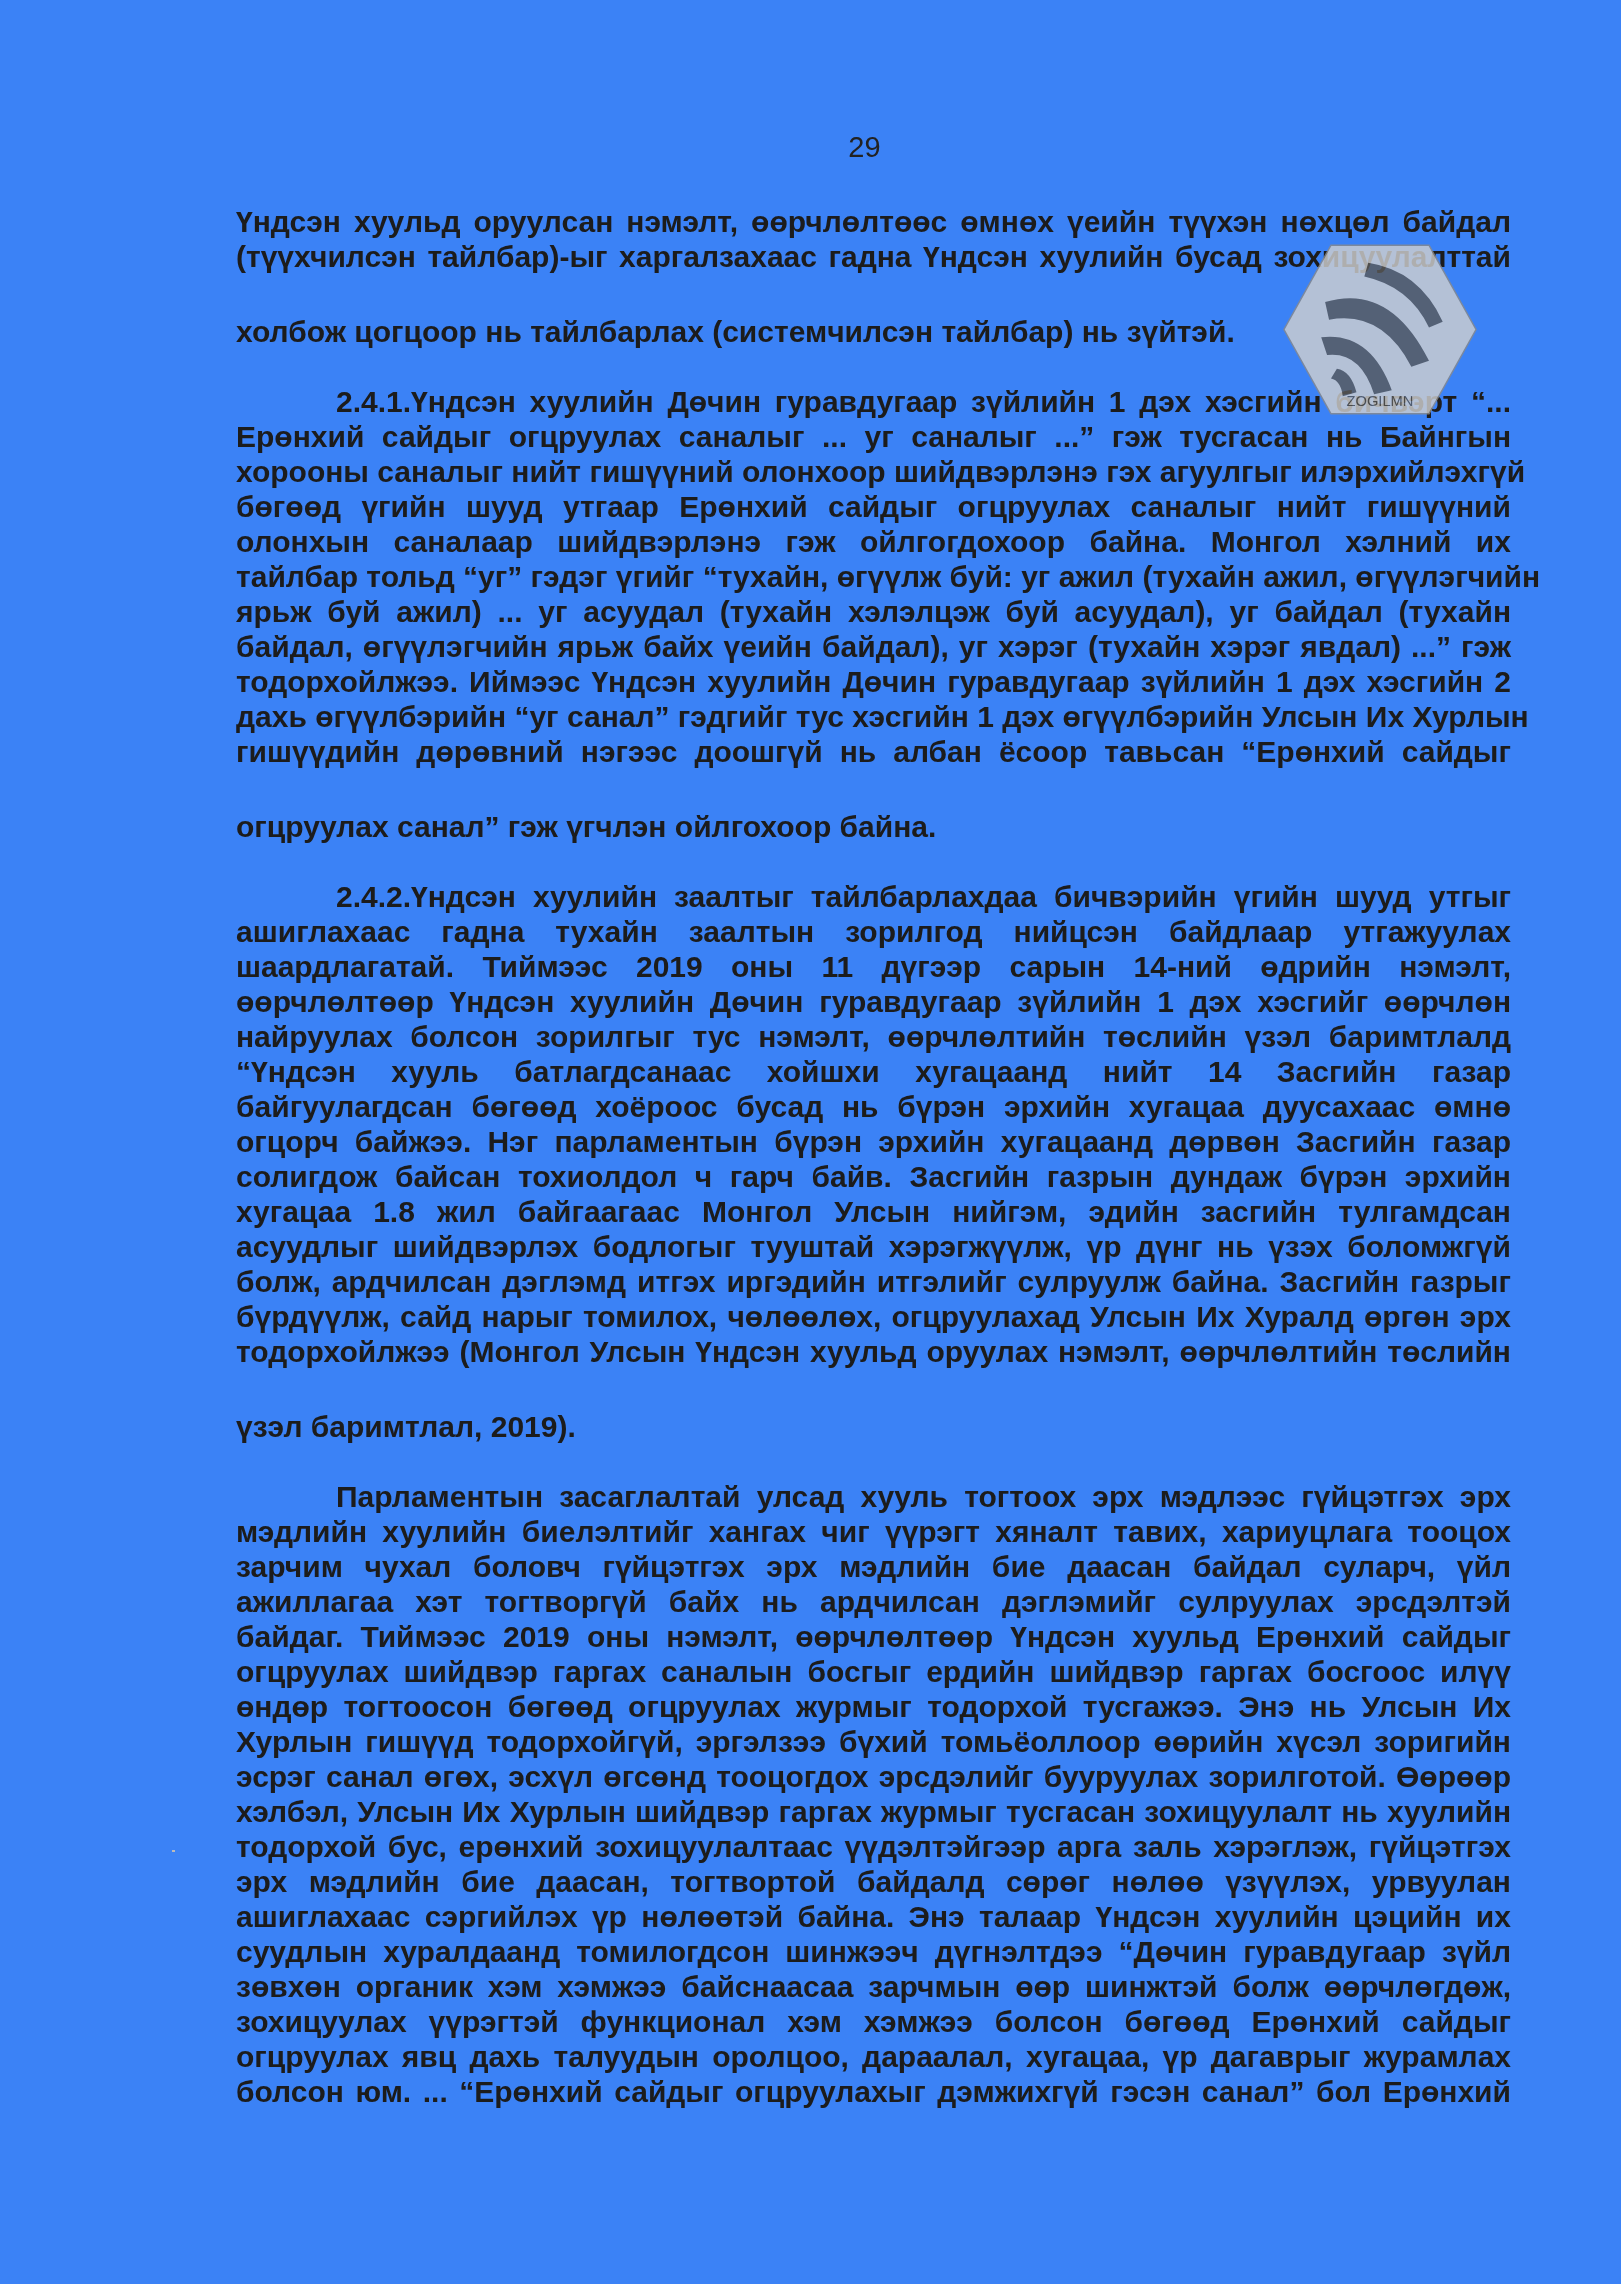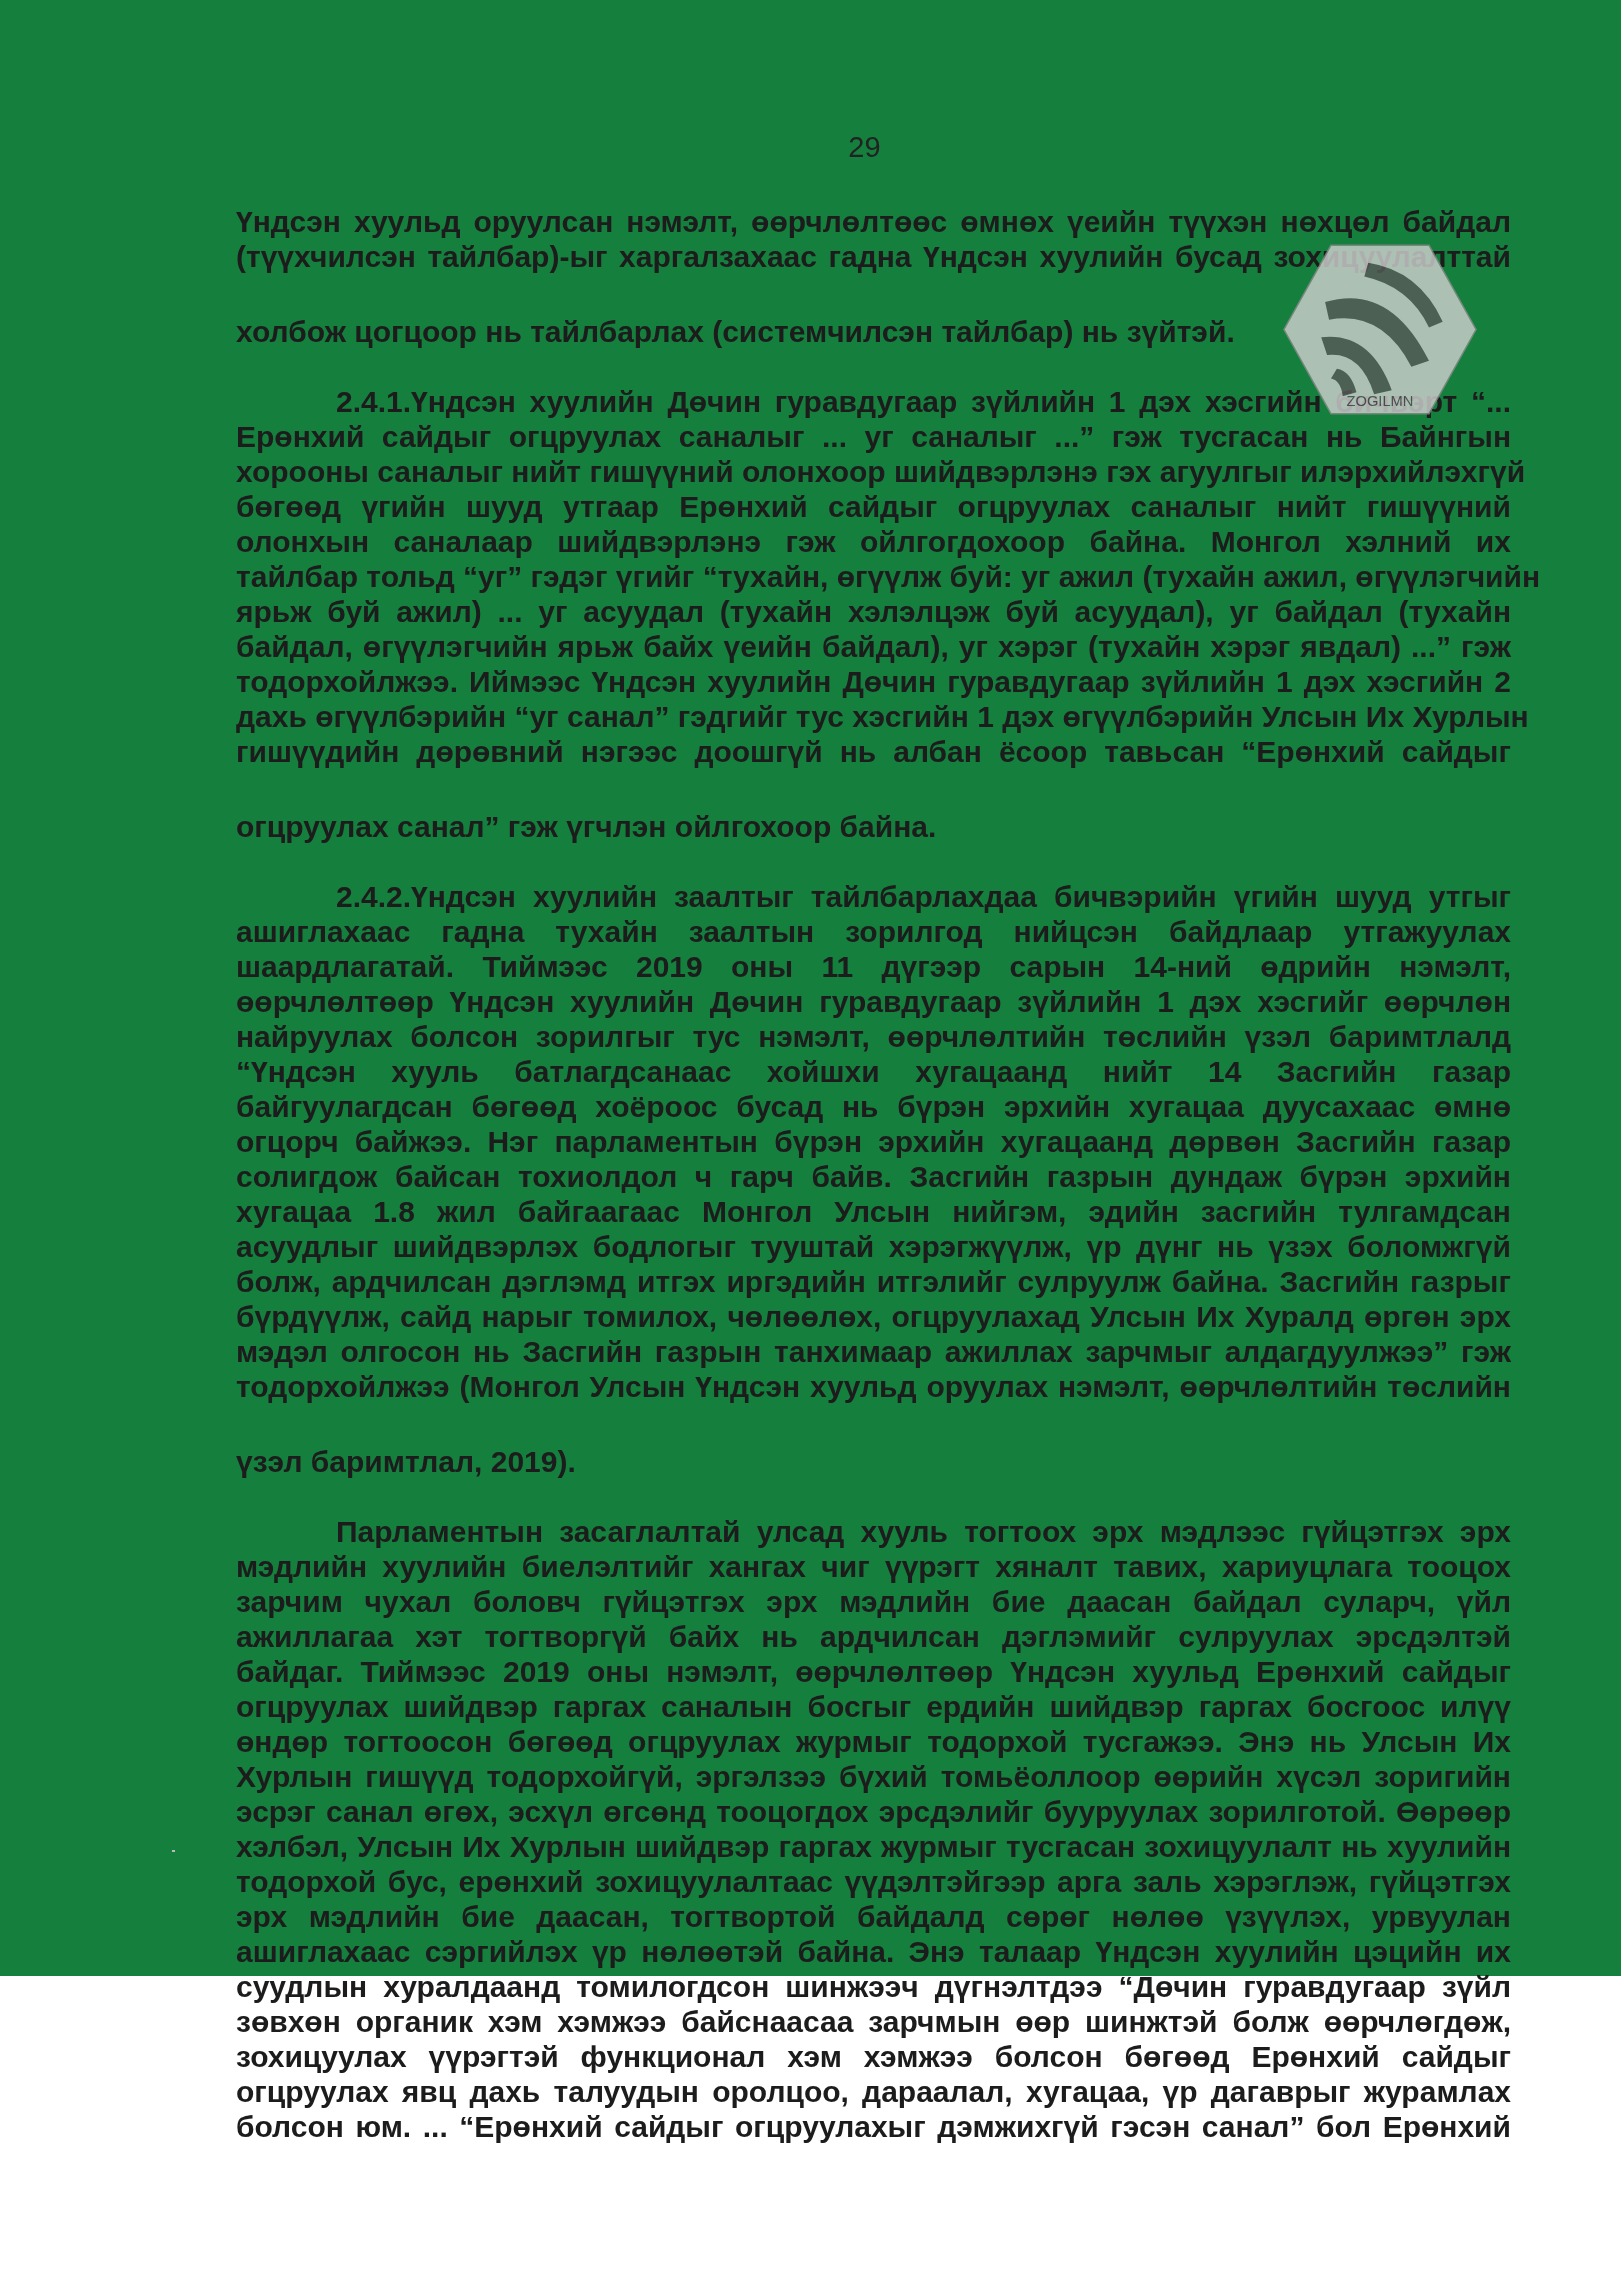--- a/index.html
+++ b/index.html
@@ -1,17 +1,17 @@
 <!DOCTYPE html>
 <html><head>
   <meta charset="utf-8">
   <style>
     html, body { margin: 0; padding: 0; background: #ffffff; }
     body { width: 1621px; height: 2292px; position: relative; overflow: hidden; }
-    .page { position: absolute; left: 0; top: 0; width: 1621px; height: 1976px; background: #15803d; }
+    .page { position: absolute; left: 0; top: 0; width: 1621px; height: 2284px; background: #3b82f6; }
     .page-number {
       position: absolute; top: 131px; left: 0; width: 1729px; text-align: center;
       font-family: "Liberation Sans", sans-serif; font-size: 29px; color: #222;
     }
     .body-text {
       position: absolute; left: 236px; top: 204px; width: 1275px;
       font-family: "Liberation Sans", sans-serif; font-size: 30px; line-height: 35px;
       color: #1c1c1c; text-align: justify;
     }
     .para { margin: 0; font-weight: bold; }
@@ -61,21 +61,20 @@
       <span class="line">өөрчлөлтөөр Үндсэн хуулийн Дөчин гуравдугаар зүйлийн 1 дэх хэсгийг өөрчлөн</span>
       <span class="line">найруулах болсон зорилгыг тус нэмэлт, өөрчлөлтийн төслийн үзэл баримтлалд</span>
       <span class="line">“Үндсэн хууль батлагдсанаас хойшхи хугацаанд нийт 14 Засгийн газар</span>
       <span class="line">байгуулагдсан бөгөөд хоёроос бусад нь бүрэн эрхийн хугацаа дуусахаас өмнө</span>
       <span class="line">огцорч байжээ. Нэг парламентын бүрэн эрхийн хугацаанд дөрвөн Засгийн газар</span>
       <span class="line">солигдож байсан тохиолдол ч гарч байв. Засгийн газрын дундаж бүрэн эрхийн</span>
       <span class="line">хугацаа 1.8 жил байгаагаас Монгол Улсын нийгэм, эдийн засгийн тулгамдсан</span>
       <span class="line">асуудлыг шийдвэрлэх бодлогыг тууштай хэрэгжүүлж, үр дүнг нь үзэх боломжгүй</span>
       <span class="line">болж, ардчилсан дэглэмд итгэх иргэдийн итгэлийг сулруулж байна. Засгийн газрыг</span>
       <span class="line">бүрдүүлж, сайд нарыг томилох, чөлөөлөх, огцруулахад Улсын Их Хуралд өргөн эрх</span>
-      <span class="line">мэдэл олгосон нь Засгийн газрын танхимаар ажиллах зарчмыг алдагдуулжээ” гэж</span>
       <span class="line">тодорхойлжээ (Монгол Улсын Үндсэн хуульд оруулах нэмэлт, өөрчлөлтийн төслийн</span>
       <span class="line last">үзэл баримтлал, 2019).</span>
     </p>
 
     <p class="para">
       <span class="line" style="padding-left:100px">Парламентын засаглалтай улсад хууль тогтоох эрх мэдлээс гүйцэтгэх эрх</span>
       <span class="line">мэдлийн хуулийн биелэлтийг хангах чиг үүрэгт хяналт тавих, хариуцлага тооцох</span>
       <span class="line">зарчим чухал боловч гүйцэтгэх эрх мэдлийн бие даасан байдал суларч, үйл</span>
       <span class="line">ажиллагаа хэт тогтворгүй байх нь ардчилсан дэглэмийг сулруулах эрсдэлтэй</span>
       <span class="line">байдаг. Тиймээс 2019 оны нэмэлт, өөрчлөлтөөр Үндсэн хуульд Ерөнхий сайдыг</span>

